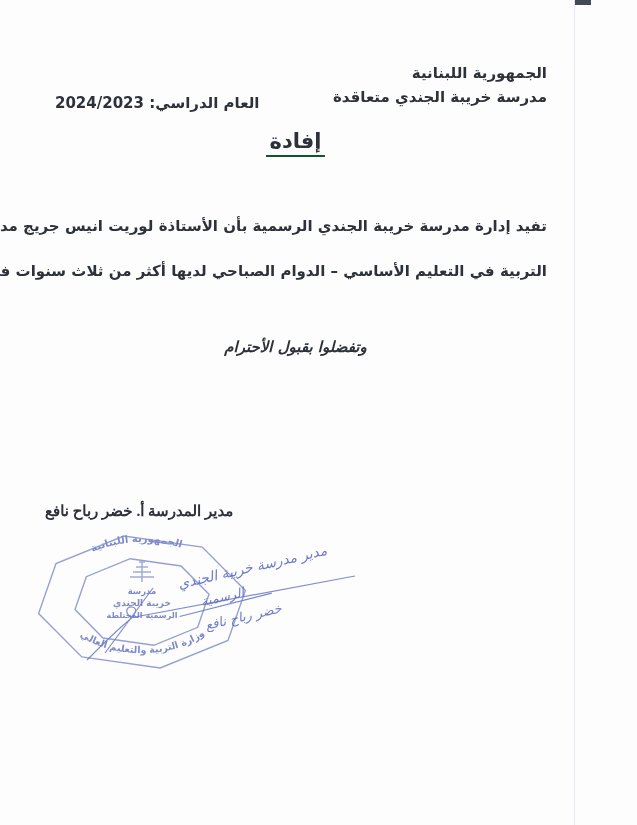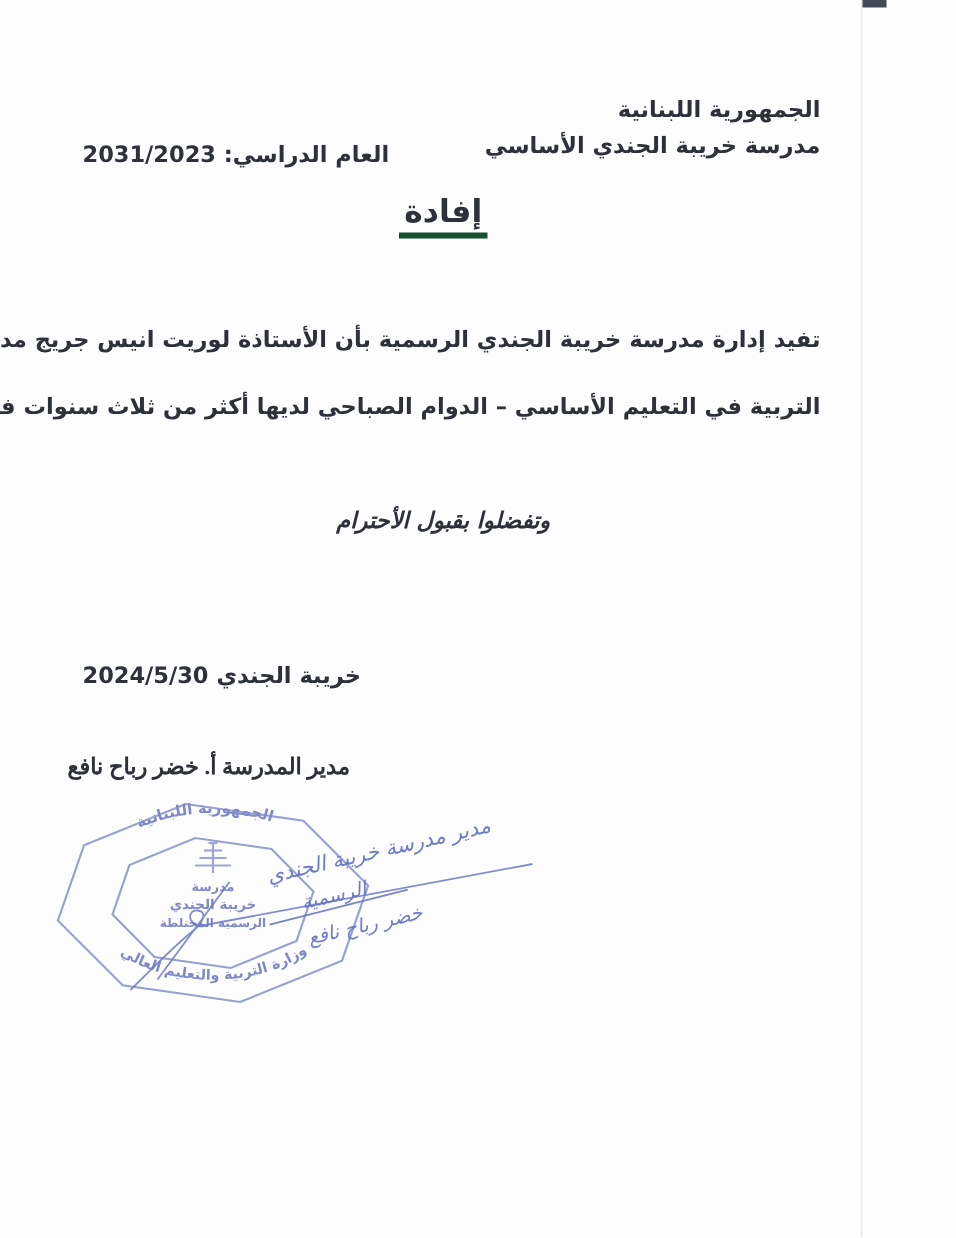--- a/index.html
+++ b/index.html
@@ -10,57 +10,56 @@
     color:#2d3139;
     overflow:hidden;
     position:relative;
   }
   .page{position:absolute;inset:0;width:591px;height:825px;}
   .txt{position:absolute;font-weight:700;white-space:nowrap;}
   .rtl{direction:rtl;unicode-bidi:plaintext;}
   .header-right{top:61px;right:44px;text-align:right;font-size:15px;line-height:24px;}
   .academic-year{top:94px;left:55px;font-size:15px;}
   .doc-title{top:129px;left:0;right:0;text-align:center;font-size:21px;}
-  .doc-title span{border-bottom:4px solid #14532d;padding:0 3px 2px;}
+  .doc-title span{border-bottom:2px solid #14532d;padding:0 3px 2px;}
   .body-text{top:215px;right:44px;left:30px;text-align:right;font-size:15px;line-height:23px;}
   .body-text .line{margin-bottom:22px;white-space:nowrap;}
   .closing{top:338px;left:0;right:0;text-align:center;font-size:15px;font-style:italic;}
   .place-date{top:441px;left:55px;font-size:15px;}
   .signatory{top:502px;left:45px;font-size:15px;font-family:Liberation Serif, serif;}
   .stamp-wrap{position:absolute;left:25px;top:528px;width:345px;height:160px;}
   .scan-line{position:absolute;top:0;right:16px;width:1px;height:825px;background:#e7e9ee;}
   .scan-corner{position:absolute;top:0;right:0;width:16px;height:5px;background:#424a57;}
 </style>
 </head>
 <body>
 
 <div class="page">
 
   <div class="scan-line"></div>
   <div class="scan-corner"></div>
 
   <div class="txt rtl header-right">
     <div>الجمهورية اللبنانية</div>
-    <div>مدرسة خريبة الجندي الأساسي</div>
+    <div>مدرسة خريبة الجندي متعاقدة</div>
   </div>
 
-  <div class="txt rtl academic-year">العام الدراسي: 2031/2023</div>
+  <div class="txt rtl academic-year">العام الدراسي: 2024/2023</div>
 
   <div class="txt rtl doc-title">
     <span>إفادة</span>
   </div>
 
   <div class="txt rtl body-text">
     <div class="line">تفيد إدارة مدرسة خريبة الجندي الرسمية بأن الأستاذة لوريت انيس جريج مدرسة متعاقدة مع وزارة</div>
     <div class="line">التربية في التعليم الأساسي – الدوام الصباحي لديها أكثر من ثلاث سنوات في التعليم.</div>
   </div>
 
   <div class="txt rtl closing">وتفضلوا بقبول الأحترام</div>
 
-  <div class="txt rtl place-date">خريبة الجندي 2024/5/30</div>
 
   <div class="txt rtl signatory">مدير المدرسة أ. خضر رباح نافع</div>
 
   <div class="stamp-wrap">
     <svg width="345" height="160" viewBox="0 0 345 160">
       <g stroke="#8490cb" fill="none" stroke-width="1.4" opacity="0.85">
         <polygon points="220.4,62.4 203.0,112.4 135.2,140.0 56.8,128.9 13.6,85.6 31.0,35.6 98.8,8.0 177.2,19.1"></polygon>
         <polygon points="184.0,66.3 172.7,99.3 128.8,117.3 78.0,110.0 50.0,81.6 61.3,48.7 105.2,30.7 156.0,38.0"></polygon>
       </g>
 

